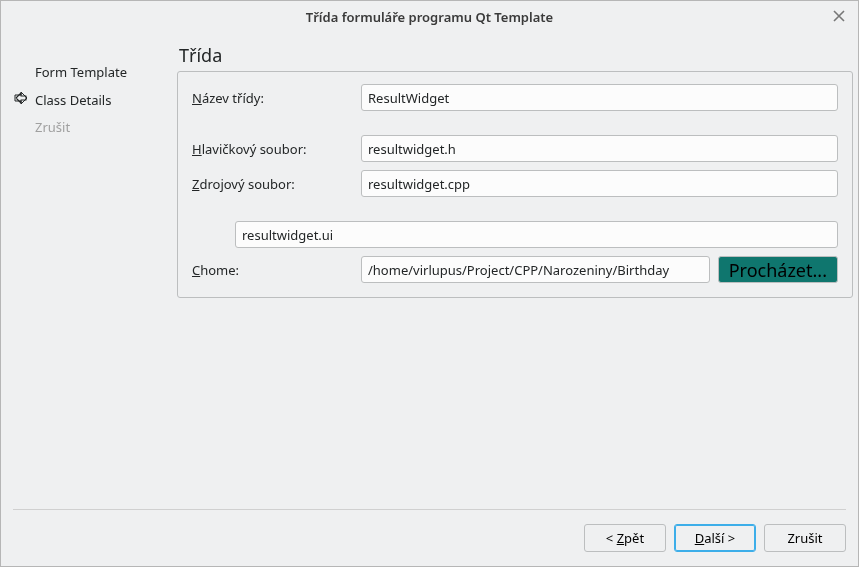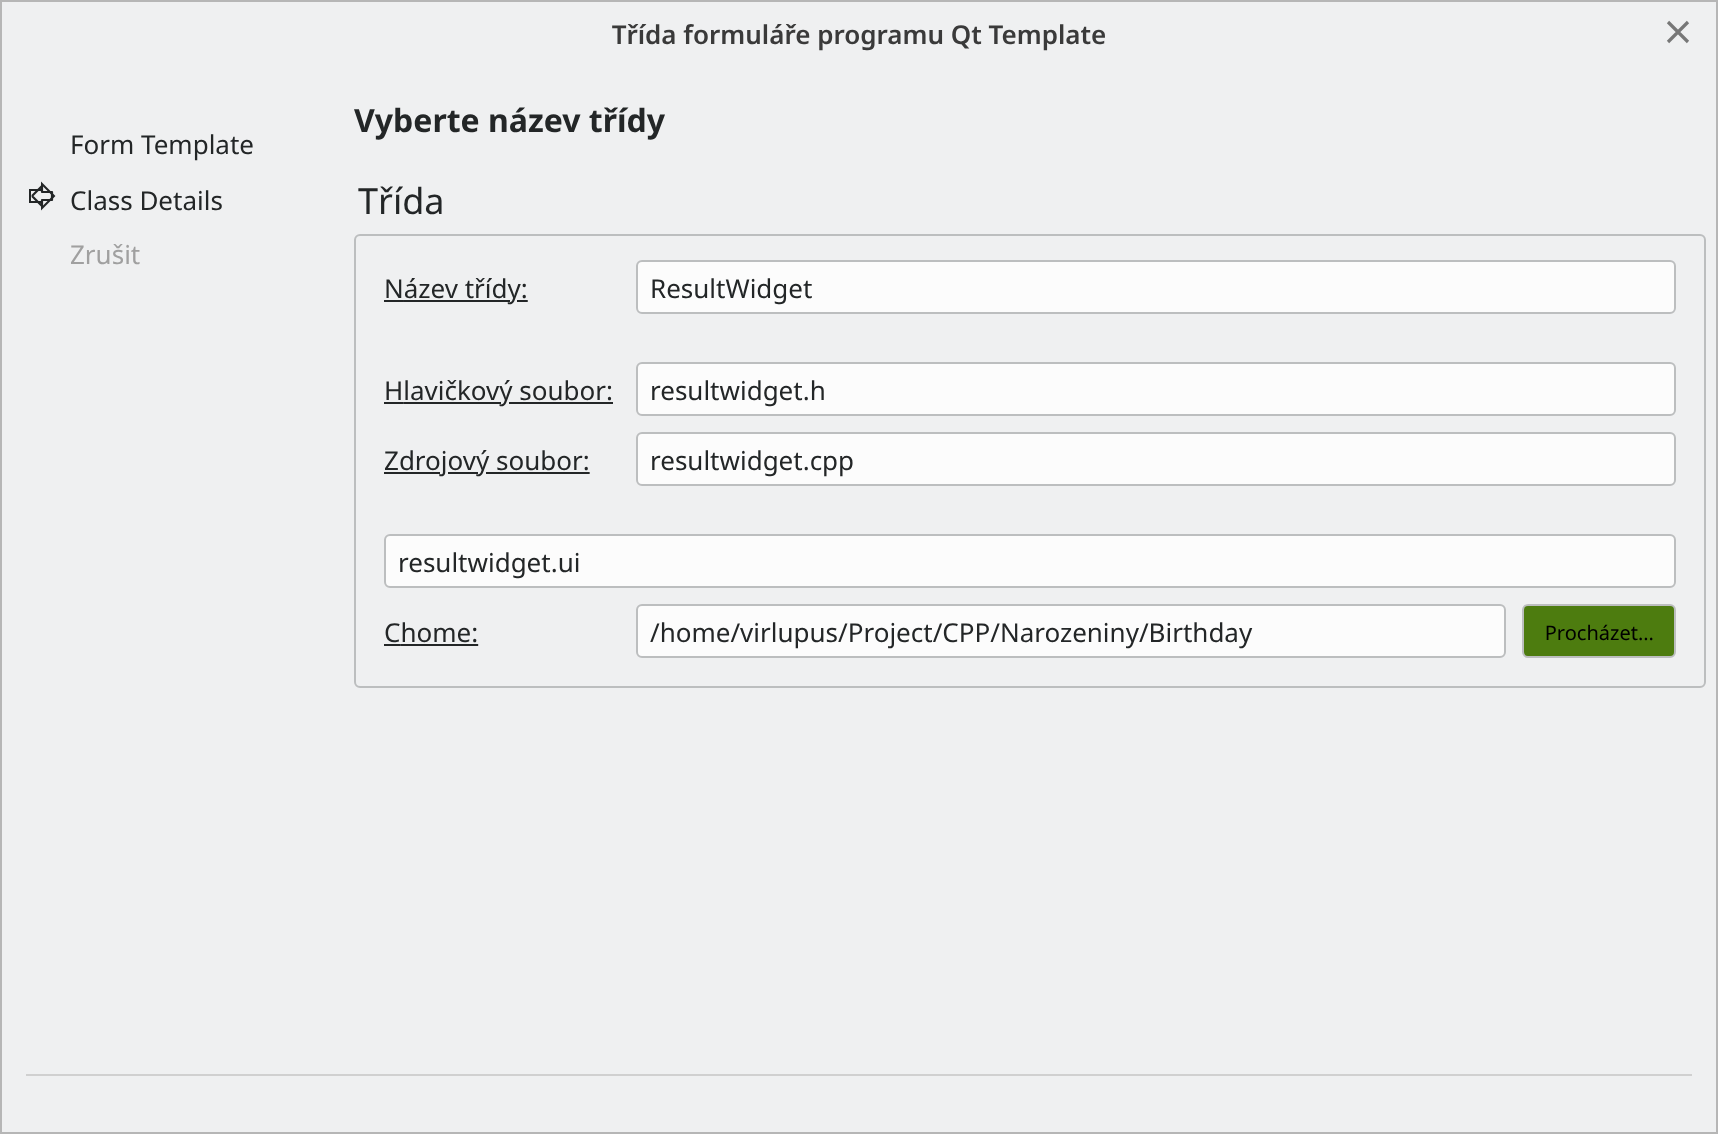--- a/index.html
+++ b/index.html
@@ -14,24 +14,24 @@
   .sidebar .step { padding: 4px 0 4px 22px; color: #232627; position: relative; line-height: 1.5; }
   .sidebar .step.active::before { content:""; position:absolute; left:0; top:3px; width:16px; height:16px; background:none; }
   .sidebar .step.active svg { position:absolute; left:0; top:3px; }
   .sidebar .step.disabled { color: #a0a0a0; }
   .main { flex:1; display:flex; flex-direction:column; }
   .main h2 { font-size: 16px; font-weight: 700; margin: 6px 0 18px 0; color:#232627; }
   .group-title { font-size: 18px; margin-bottom: 4px; padding-left: 2px; }
   .groupbox { border: 1px solid #bcbebf; border-radius: 3px; padding: 12px 14px 14px 14px; background:#eff0f1; }
   .row { display:flex; align-items:center; gap: 8px; margin-bottom: 8px; }
   .row.spaced-below { margin-bottom: 24px; }
-  .row label { width: 118px; flex: 0 0 118px; text-decoration: underline; }
+  .row label { width: 118px; flex: 0 0 118px; }
   .row label .ul { text-decoration: underline; }
-  .row input[type=text] { flex:1; height: 27px; padding: 3px 6px; border: 1px solid #bcbebf; border-radius: 3px; background:#fcfcfc; color:#232627; font-family:inherit; font-size:13px; }
-  .row .btn-inline { height: 27px; padding: 0 10px; border:1px solid #bcbebf; border-radius:3px; background:#4d7c0f; cursor:pointer; font-family:inherit; font-size:10px; }
+  .row input[type=text] { flex:1; height: 27px; padding: 3px 6px; border: 1px solid #bcbebf; border-radius: 3px; background:#fcfcfc; color:#232627; font-family:inherit; font-size:13px;margin-left:43px; }
+  .row .btn-inline { height: 27px; padding: 0 10px; border:1px solid #bcbebf; border-radius:3px; background:#0f766e; cursor:pointer; font-family:inherit; font-size:18px; }
   .footerarea { padding: 0 12px 14px 12px; }
   .separator { border-top: 1px solid #d0d0d0; margin: 10px 0 14px 0; }
   .buttons { display:flex; justify-content:flex-end; gap: 8px; }
   .buttons button { min-width: 82px; height: 28px; padding: 0 14px; border:1px solid #bcbebf; border-radius:3px; background:#eff0f1; cursor:pointer; font-family:inherit; font-size:13px; }
   .buttons button.primary { border:1px solid #3daee9; box-shadow: inset 0 0 0 1px #3daee9; }
   .buttons button .ul { text-decoration: underline; }
 </style>
 </head>
 <body>
 
@@ -58,21 +58,20 @@
           <path d="M3 8 L8 3 M3 8 L8 13 M8 3 L8 6 L13 6 L13 10 L8 10 L8 13" fill="none" stroke="#232627" stroke-width="1.1" stroke-linejoin="round" transform="translate(0 0)"></path>
         </svg>
         <span>Class Details</span>
       </div>
       <div class="step disabled">
         <span>Zrušit</span>
       </div>
     </div>
 
     <div class="main">
-      <h2>Vyberte název třídy</h2>
 
       <div class="group-title">Třída</div>
       <div class="groupbox">
 
         <div class="row spaced-below">
           <label><span class="ul">N</span><span>ázev třídy:</span></label>
           <input type="text" value="ResultWidget" style="">
         </div>
 
         <div class="row">
@@ -95,15 +94,20 @@
           <button class="btn-inline">Procházet...</button>
         </div>
 
       </div>
     </div>
 
   </div>
 
   <div class="footerarea">
     <div class="separator"></div>
+    <div class="buttons">
+      <button><span>&lt; </span><span class="ul">Z</span><span>pět</span></button>
+      <button class="primary"><span class="ul">D</span><span>alší &gt;</span></button>
+      <button>Zrušit</button>
+    </div>
   </div>
 
 </div>
 
 </body></html>

